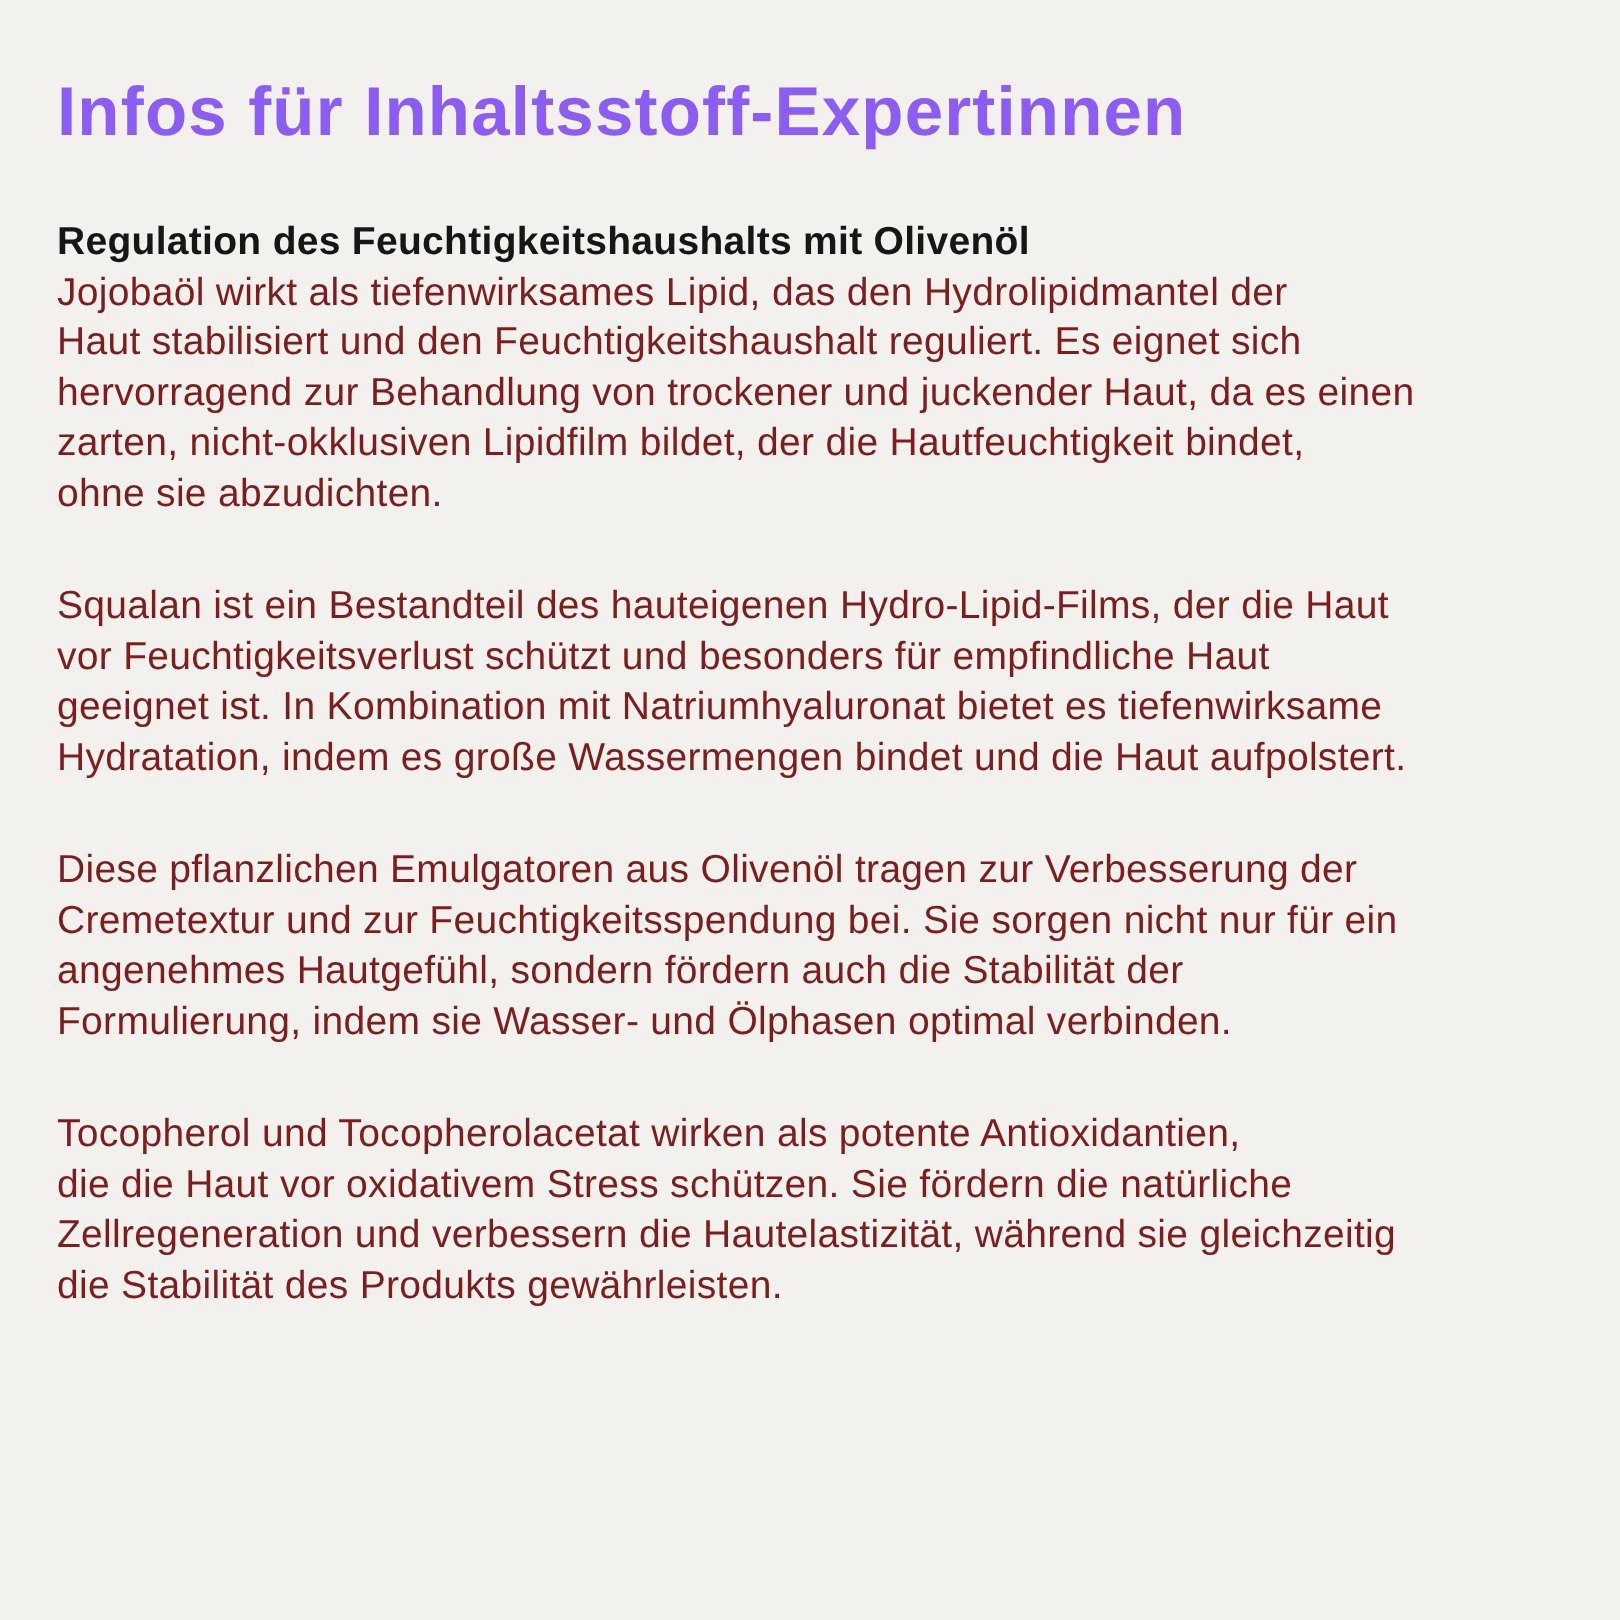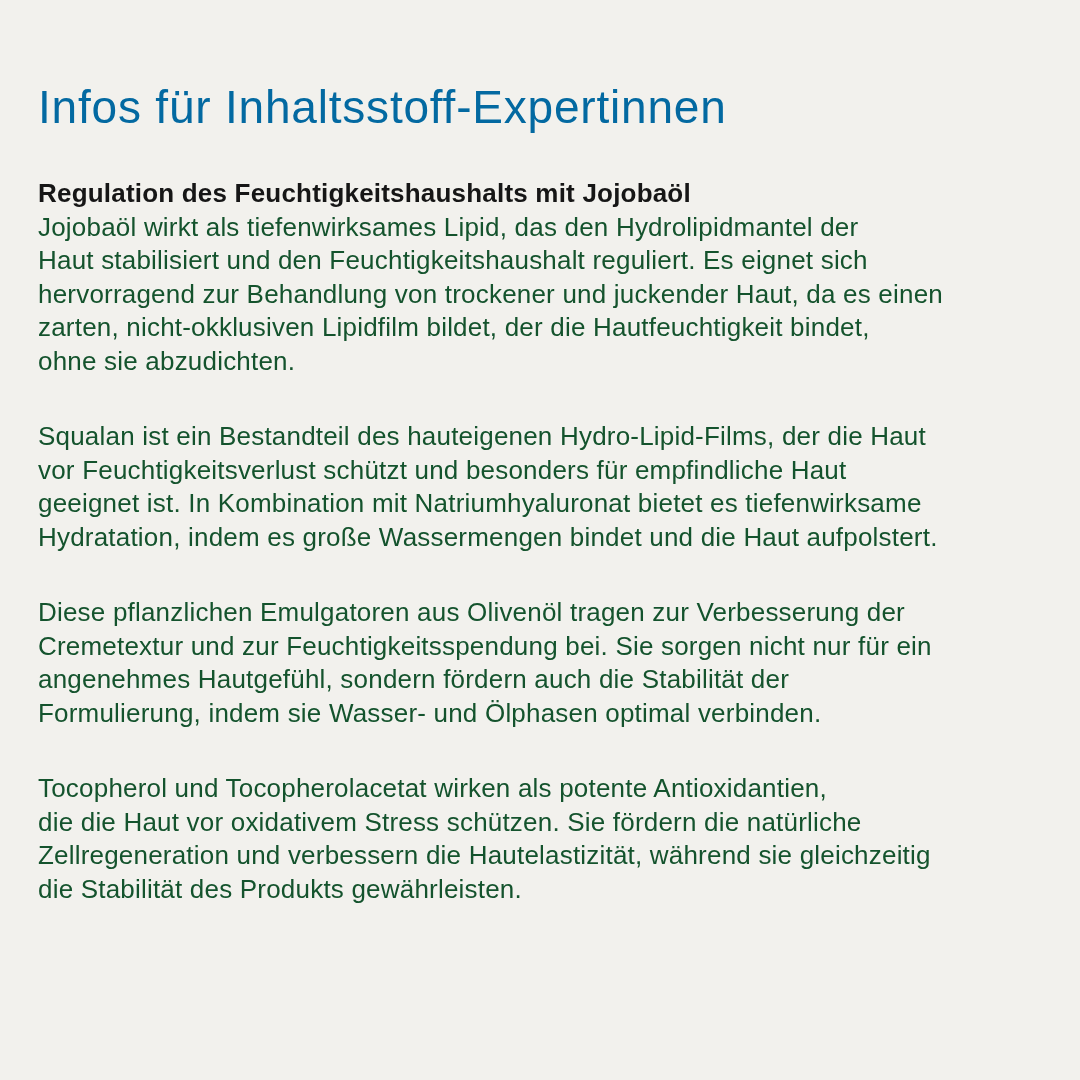--- a/index.html
+++ b/index.html
@@ -15,58 +15,58 @@
     overflow: hidden;
   }
   .page {
     box-sizing: border-box;
     width: 1080px;
     height: 1080px;
     padding: 0 38px;
   }
   .page-title {
     margin: 0;
-    padding-top: 80px;
+    padding-top: 47px;
     font-size: 46px;
-    font-weight: 400;
+    font-weight: 700;
     line-height: 1.2;
     letter-spacing: 0.8px;
-    color: #0369a1;
+    color: #8b5cf6;
   }
   .section {
     margin-top: 42px;
   }
   .section-heading {
     margin: 0;
     font-size: 26px;
     font-weight: 700;
     line-height: 33.5px;
     letter-spacing: 0.2px;
     white-space: pre-line;
     color: #161616;
   }
   .section-body {
     margin: 0;
     font-size: 26px;
     font-weight: 400;
     line-height: 33.5px;
     letter-spacing: 0.2px;
     white-space: pre-line;
-    color: #14532d;
+    color: #7f1d1d;
   }
 </style>
 </head>
 <body>
 
 <div class="page">
 
   <h1 class="page-title">Infos für Inhaltsstoff-Expertinnen</h1>
 
   <div class="section">
-    <h2 class="section-heading">Regulation des Feuchtigkeitshaushalts mit Jojobaöl</h2>
+    <h2 class="section-heading">Regulation des Feuchtigkeitshaushalts mit Olivenöl</h2>
     <p class="section-body">Jojobaöl wirkt als tiefenwirksames Lipid, das den Hydrolipidmantel der
 Haut stabilisiert und den Feuchtigkeitshaushalt reguliert. Es eignet sich
 hervorragend zur Behandlung von trockener und juckender Haut, da es einen
 zarten, nicht-okklusiven Lipidfilm bildet, der die Hautfeuchtigkeit bindet,
 ohne sie abzudichten.</p>
   </div>
 
   <div class="section">
     <p class="section-body">Squalan ist ein Bestandteil des hauteigenen Hydro-Lipid-Films, der die Haut
 vor Feuchtigkeitsverlust schützt und besonders für empfindliche Haut

